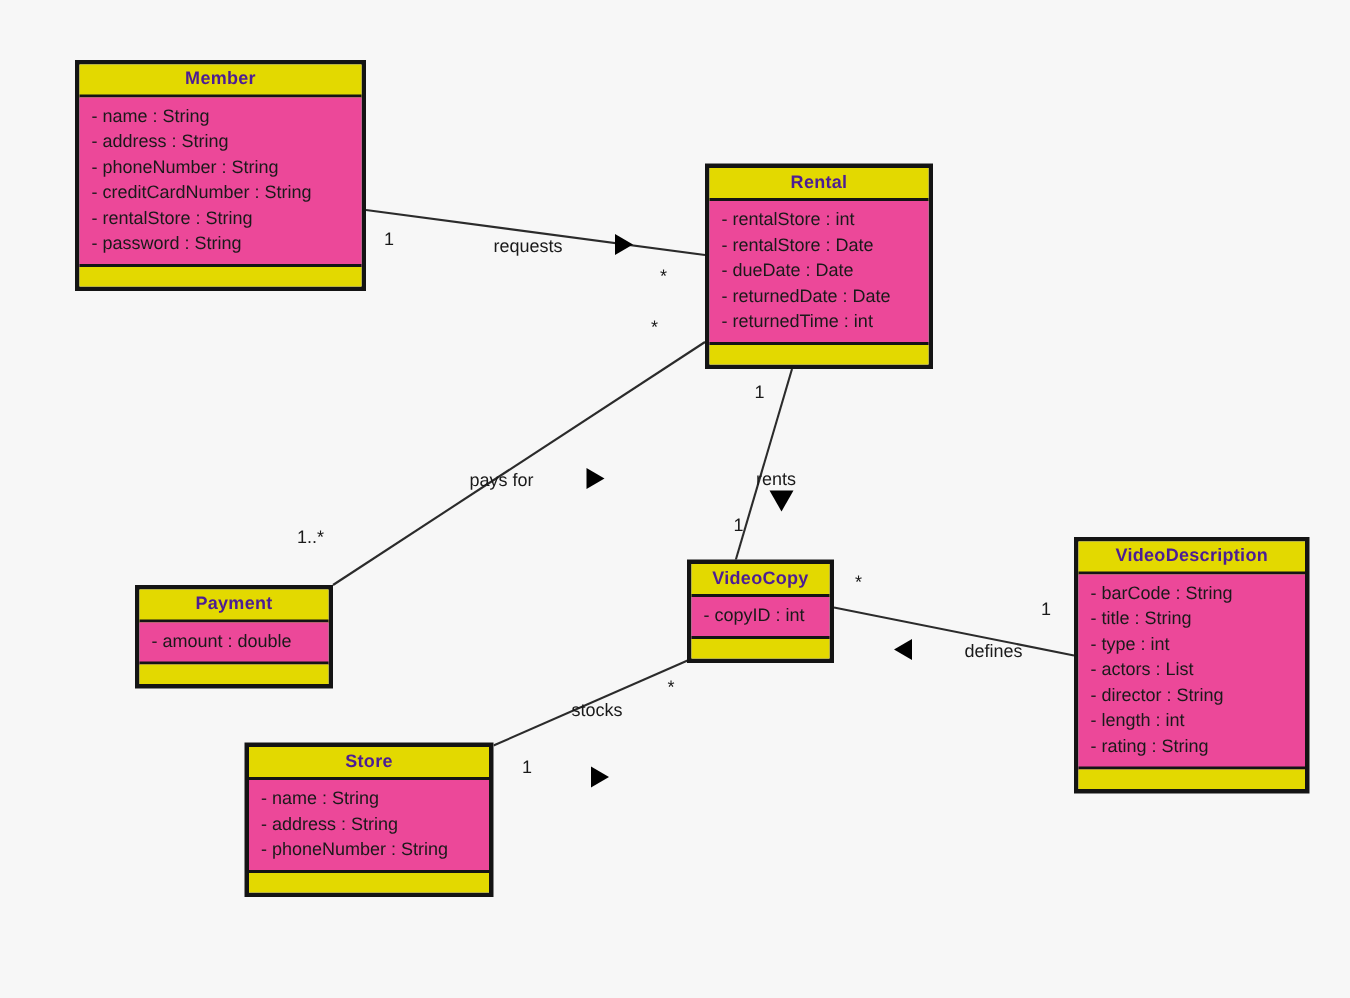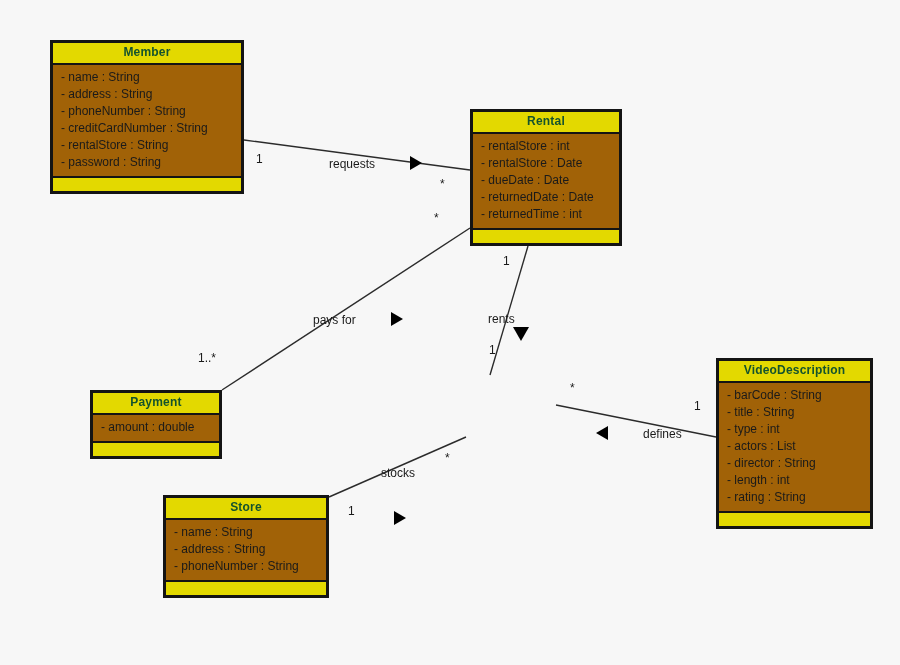--- a/index.html
+++ b/index.html
@@ -33,28 +33,28 @@
     z-index: 2;
     box-sizing: border-box;
     border: 3px solid #141414;
     background: #ffffff;
   }
   .class-header {
     background: #e3d900;
     text-align: center;
     font-weight: bold;
     font-size: 12px;
-    color: #14532d;
+    color: #4c1d95;
     padding: 3px 4px 4px 4px;
     border-bottom: 2px solid #141414;
     letter-spacing: .2px;
     line-height: 13px;
   }
   .class-attributes {
-    background: #a16207;
+    background: #ec4899;
     padding: 4px 6px 5px 8px;
     border-bottom: 2px solid #141414;
   }
   .attr-row {
     font-size: 12px;
     color: #1a1a1a;
     line-height: 17px;
     white-space: nowrap;
   }
   .class-operations {
@@ -147,20 +147,27 @@
   </div>
 
   <div class="uml-class" id="cls-payment" style="left:90px; top:390px; width:132px;">
     <div class="class-header">Payment</div>
     <div class="class-attributes">
       <div class="attr-row">- amount : double</div>
     </div>
     <div class="class-operations"></div>
   </div>
 
+  <div class="uml-class" id="cls-videocopy" style="left:458px; top:373px; width:98px;">
+    <div class="class-header">VideoCopy</div>
+    <div class="class-attributes">
+      <div class="attr-row">- copyID : int</div>
+    </div>
+    <div class="class-operations"></div>
+  </div>
 
   <div class="uml-class" id="cls-videodescription" style="left:716px; top:358px; width:157px;">
     <div class="class-header">VideoDescription</div>
     <div class="class-attributes">
       <div class="attr-row">- barCode : String</div>
       <div class="attr-row">- title : String</div>
       <div class="attr-row">- type : int</div>
       <div class="attr-row">- actors : List</div>
       <div class="attr-row">- director : String</div>
       <div class="attr-row">- length : int</div>
@@ -182,21 +189,21 @@
   <div class="edge-label label-inline" style="left:329px; top:157px;">
     <span>requests</span>
     <span class="tri tri-right"></span>
   </div>
 
   <div class="edge-label label-inline" style="left:313px; top:313px;">
     <span>pays for</span>
     <span class="tri tri-right"></span>
   </div>
 
-  <div class="edge-label" style="left:488px; top:313px;">
+  <div class="edge-label" style="left:504px; top:313px;">
     <span>rents</span>
   </div>
   <div style="position:absolute; z-index:3; left:513px; top:327px; width:0; height:0;
               border-left:8px solid transparent; border-right:8px solid transparent;
               border-top:14px solid #000000;"></div>
 
   <div class="edge-label label-inline" style="left:596px; top:427px;justify-content:center;">
     <span class="tri tri-left"></span>
     <span>defines</span>
   </div>

